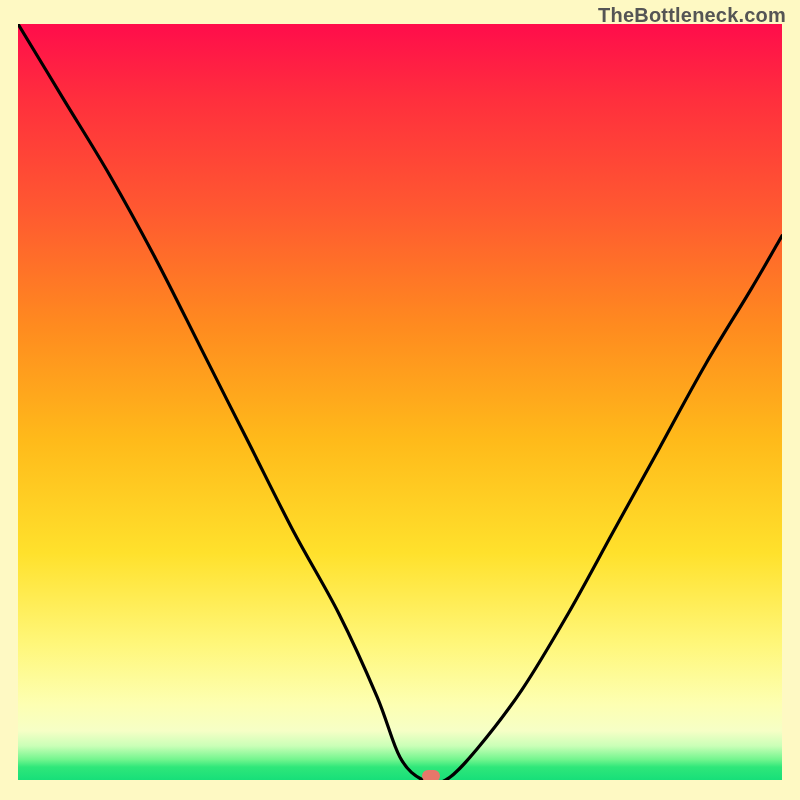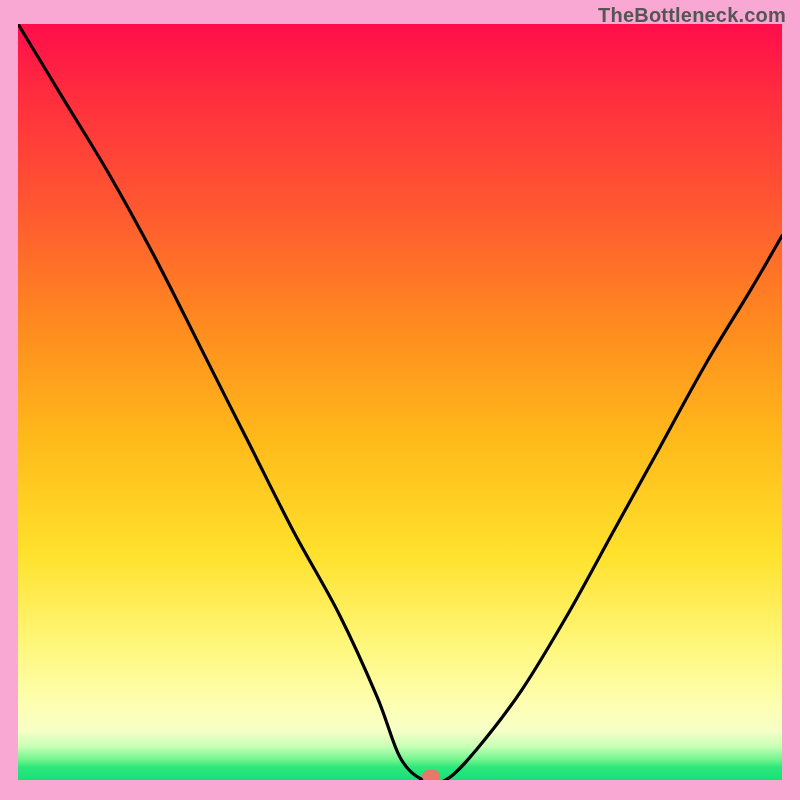--- a/index.html
+++ b/index.html
@@ -8,21 +8,21 @@
     width: 800px;
     height: 800px;
     background: #000;
     font-family: Arial, Helvetica, sans-serif;
     overflow: hidden;
   }
   .frame {
     position: relative;
     width: 800px;
     height: 800px;
-    background: #f9a8d4;
+    background: #fef9c3;
   }
   .watermark {
     position: absolute;
     top: 4px;
     right: 14px;
     color: #555;
     font-size: 20px;
     font-weight: 600;
     letter-spacing: 0.2px;
     z-index: 20;

